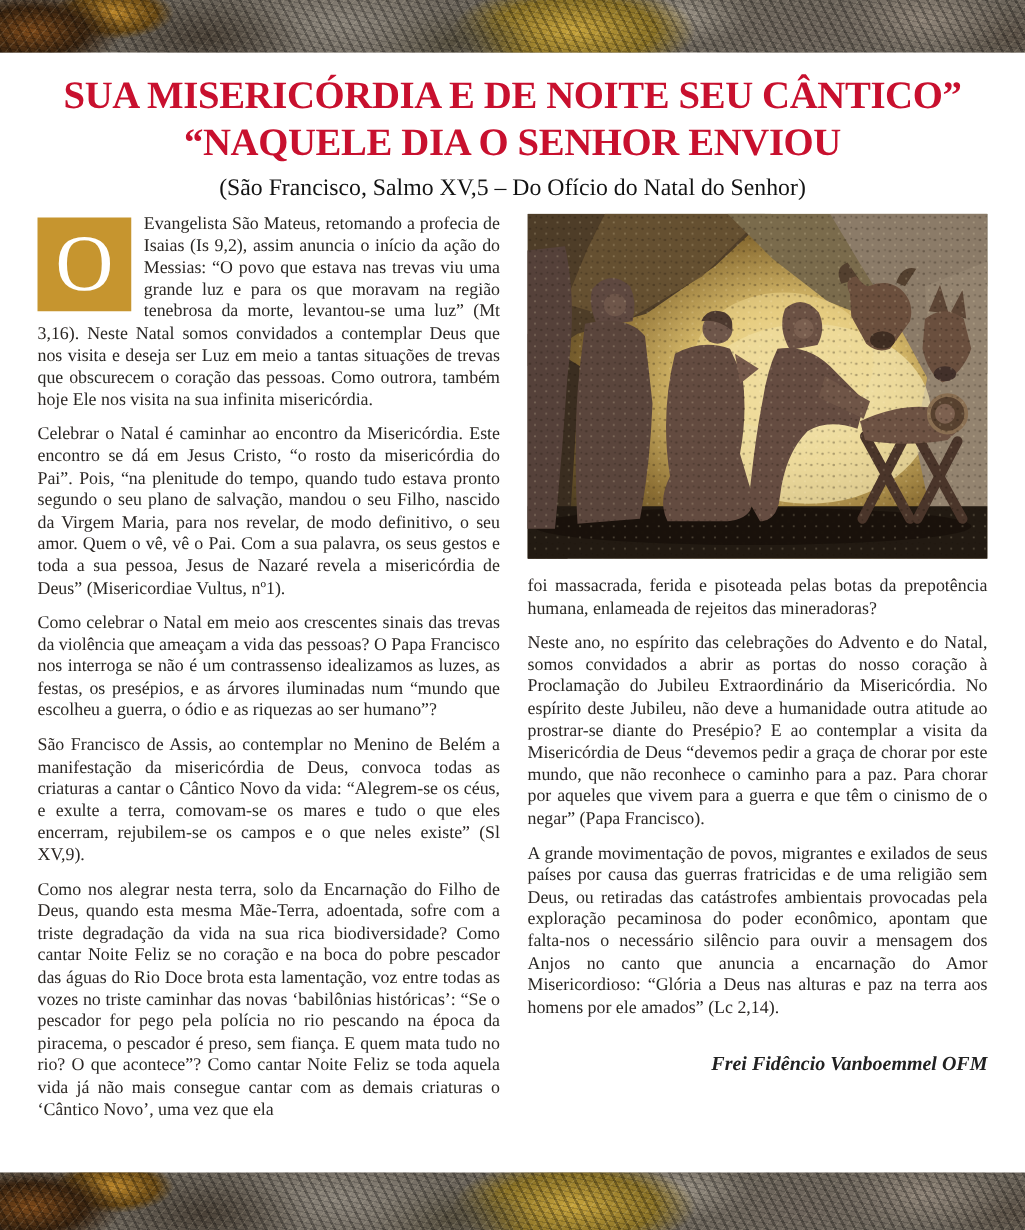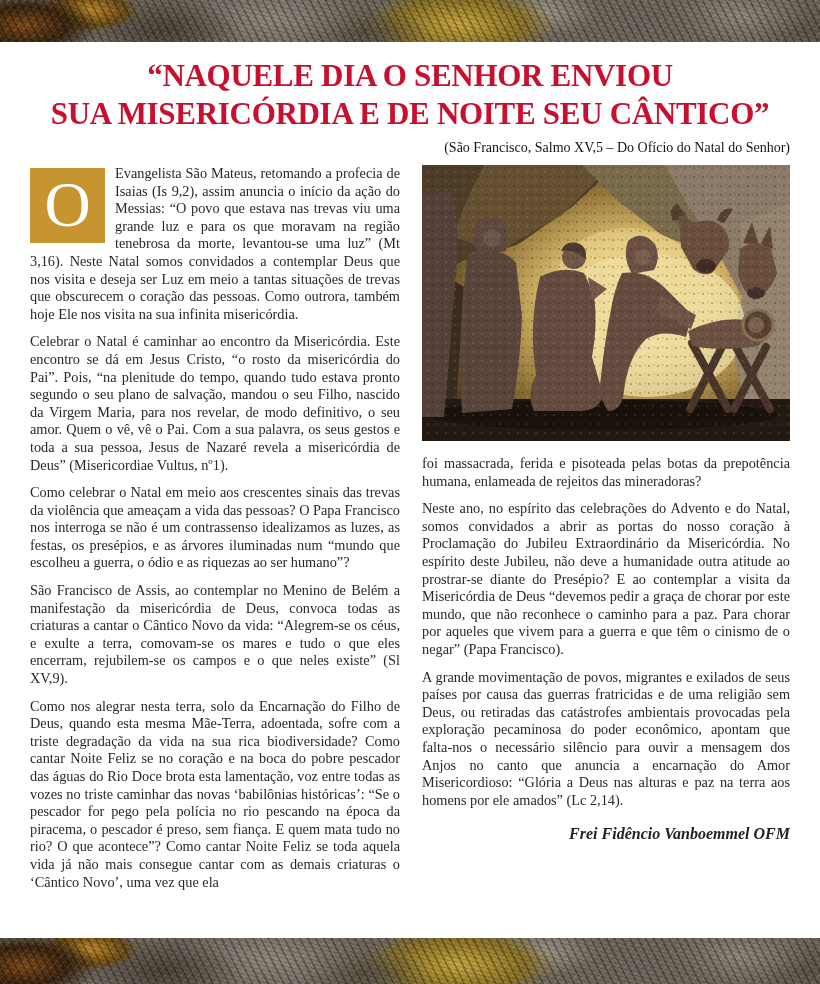--- a/index.html
+++ b/index.html
@@ -25,45 +25,45 @@
       repeating-linear-gradient(-48deg, rgba(255,246,210,.10) 0 1px, transparent 1px 6px),
       repeating-linear-gradient(12deg, rgba(0,0,0,.16) 0 1px, transparent 1px 4px);}
   .rock-strip.top{top:0;height:42px;}
   .rock-strip.bottom{bottom:0;height:46px;}
 
   
   .content{position:absolute;top:42px;left:0;width:820px;padding:0 30px;box-sizing:border-box;}
   .title{margin:15px 0 0;text-align:center;color:#c8102e;font-weight:bold;
          font-size:31px;line-height:38px;letter-spacing:-0.3px;}
   .title .t-line{display:block;}
-  .subtitle{margin-top:7px;text-align:right;font-size:14px;color:#141414;}
+  .subtitle{margin-top:7px;text-align:center;font-size:19px;color:#141414;}
 
   
   .columns{display:flex;gap:22px;margin-top:9px;}
   .col-left{width:370px;}
   .col-right{width:368px;}
   .para{margin:0 0 10px;text-align:justify;font-size:14.3px;line-height:17.6px;hyphens:auto;}
   .drop-cap{float:left;width:75px;height:75px;margin:3px 10px 2px 0;background:#c6952f;
             color:#ffffff;font-size:64px;line-height:73px;text-align:center;}
   .nativity{margin:0 0 14px;display:block;line-height:0;}
-  .signature{margin-top:16px;text-align:right;font-weight:bold;font-style:italic;
+  .signature{margin-top:28px;text-align:right;font-weight:bold;font-style:italic;
              font-size:16px;color:#222;}
 </style>
 </head>
 <body>
 
 <div class="page">
 
   <div class="rock-strip top"></div>
 
   <div class="content">
 
     <h1 class="title">
+      <span class="t-line">SUA MISERICÓRDIA E DE NOITE SEU CÂNTICO”</span>
       <span class="t-line">“NAQUELE DIA O SENHOR ENVIOU</span>
-      <span class="t-line">SUA MISERICÓRDIA E DE NOITE SEU CÂNTICO”</span>
     </h1>
 
     <div class="subtitle">(São Francisco, Salmo XV,5 – Do Ofício do Natal do Senhor)</div>
 
     <div class="columns">
 
       <div class="col-left">
         <p class="para"><span class="drop-cap">O</span><span>Evangelista São Mateus, retomando a profecia de Isaias (Is 9,2), assim anuncia o início da ação do Messias: “O povo que estava nas trevas viu uma grande luz e para os que moravam na região tenebrosa da morte, levantou-se uma luz” (Mt 3,16). Neste Natal somos convidados a contemplar Deus que nos visita e deseja ser Luz em meio a tantas situações de trevas que obscurecem o coração das pessoas. Como outrora, também hoje Ele nos visita na sua infinita misericórdia.</span></p>
         <p class="para">Celebrar o Natal é caminhar ao encontro da Misericórdia. Este encontro se dá em Jesus Cristo, “o rosto da misericórdia do Pai”. Pois, “na plenitude do tempo, quando tudo estava pronto segundo o seu plano de salvação, mandou o seu Filho, nascido da Virgem Maria, para nos revelar, de modo definitivo, o seu amor. Quem o vê, vê o Pai. Com a sua palavra, os seus gestos e toda a sua pessoa, Jesus de Nazaré revela a misericórdia de Deus” (Misericordiae Vultus, nº1).</p>
         <p class="para">Como celebrar o Natal em meio aos crescentes sinais das trevas da violência que ameaçam a vida das pessoas? O Papa Francisco nos interroga se não é um contrassenso idealizamos as luzes, as festas, os presépios, e as árvores iluminadas num “mundo que escolheu a guerra, o ódio e as riquezas ao ser humano”?</p>

